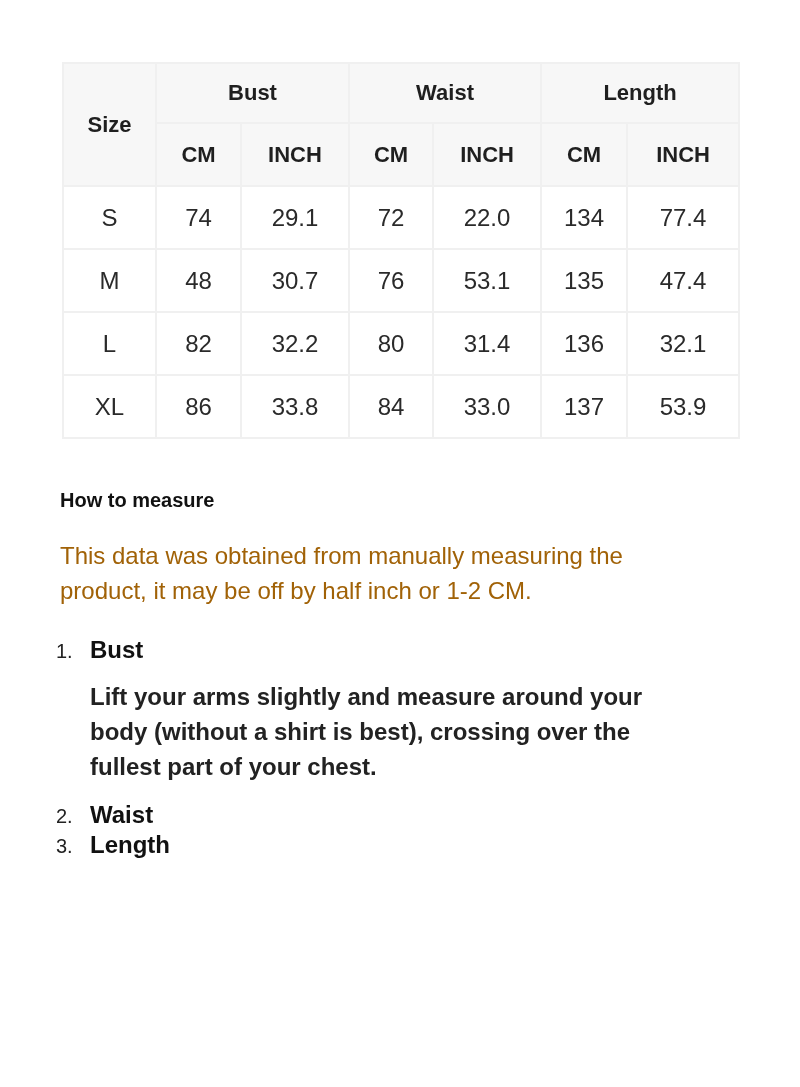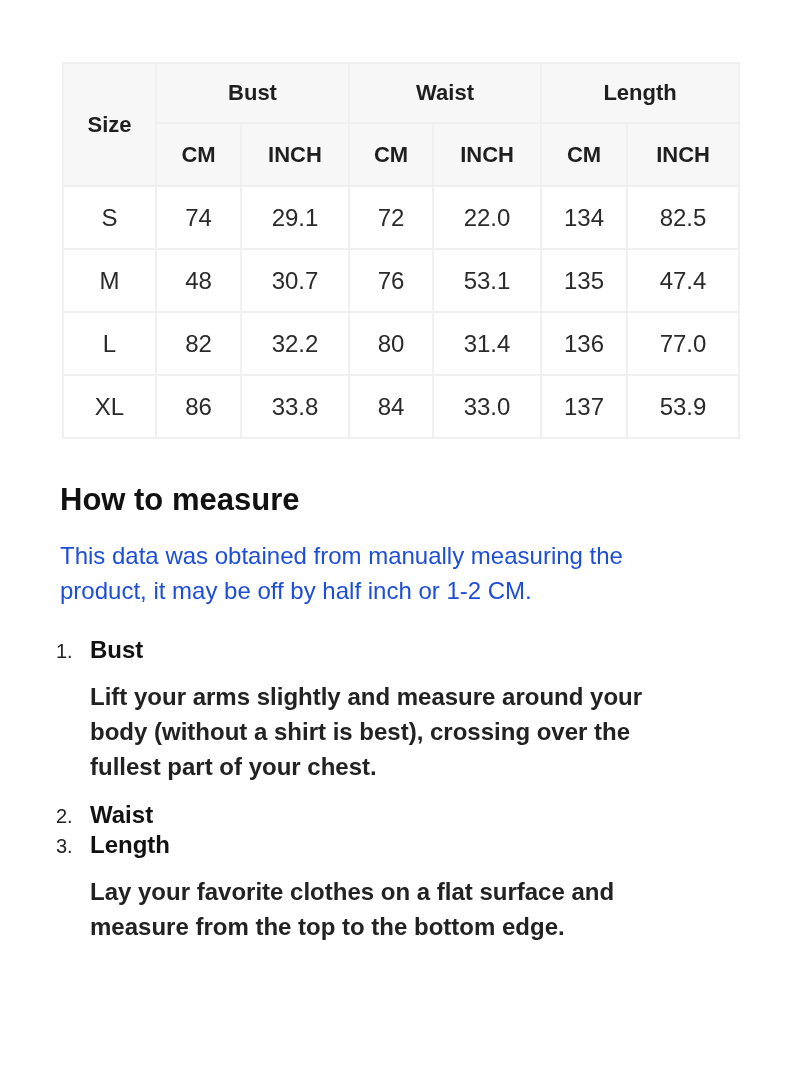--- a/index.html
+++ b/index.html
@@ -43,33 +43,33 @@
   table.size-chart tbody td {
     height: 61px;
     font-size: 24px;
     font-weight: 400;
     background: #ffffff;
     color: #2a2a2a;
   }
 
   
   .htm-heading {
-    font-size: 31px;
+    font-size: 20px;
     font-weight: 700;
     color: #111111;
     margin: 44px 60px 0 60px;
     line-height: 34px;
   }
   .htm-intro {
     font-size: 24px;
     line-height: 35px;
     margin: 21px 60px 0 60px;
     max-width: 690px;
     white-space: pre-line;
-    color: #1d4ed8;
+    color: #a16207;
   }
   .steps {
     margin-top: 27px;
   }
   .step {
     display: grid;
     grid-template-columns: 34px 1fr;
     align-items: baseline;
     margin-left: 56px;
     margin-right: 40px;
@@ -126,39 +126,39 @@
       </tr>
     </thead>
     <tbody>
       <tr>
         <td>S</td>
         <td>74</td>
         <td>29.1</td>
         <td>72</td>
         <td>22.0</td>
         <td>134</td>
-        <td>82.5</td>
+        <td>77.4</td>
       </tr>
       <tr>
         <td>M</td>
         <td>48</td>
         <td>30.7</td>
         <td>76</td>
         <td>53.1</td>
         <td>135</td>
         <td>47.4</td>
       </tr>
       <tr>
         <td>L</td>
         <td>82</td>
         <td>32.2</td>
         <td>80</td>
         <td>31.4</td>
         <td>136</td>
-        <td>77.0</td>
+        <td>32.1</td>
       </tr>
       <tr>
         <td>XL</td>
         <td>86</td>
         <td>33.8</td>
         <td>84</td>
         <td>33.0</td>
         <td>137</td>
         <td>53.9</td>
       </tr>
@@ -186,19 +186,17 @@
       <div class="step-number">2.</div>
       <div class="step-content">
         <div class="step-title">Waist</div>
       </div>
     </div>
 
     <div class="step">
       <div class="step-number">3.</div>
       <div class="step-content">
         <div class="step-title">Length</div>
-        <div class="step-desc">Lay your favorite clothes on a flat surface and
-measure from the top to the bottom edge.</div>
       </div>
     </div>
 
   </div>
 </div>
 
 </body></html>

